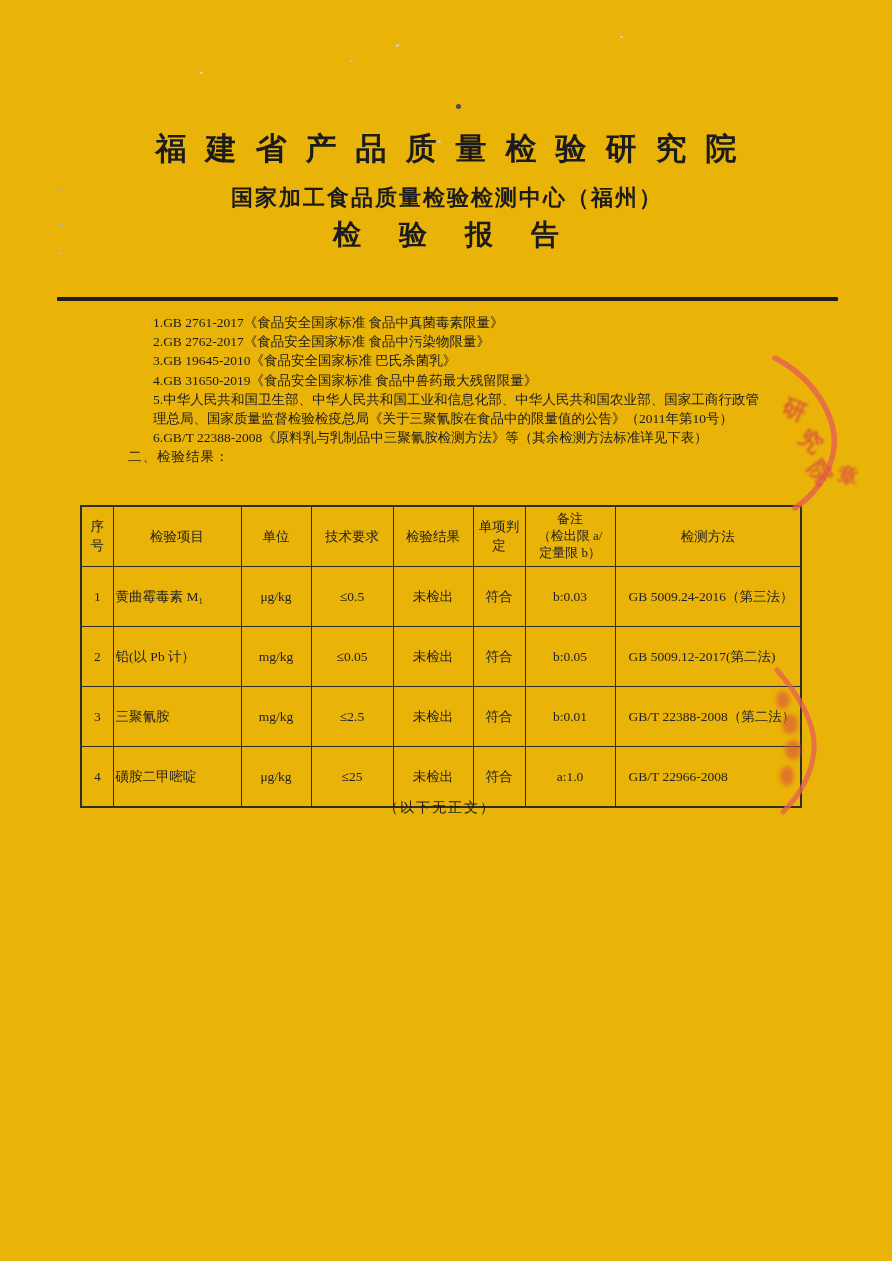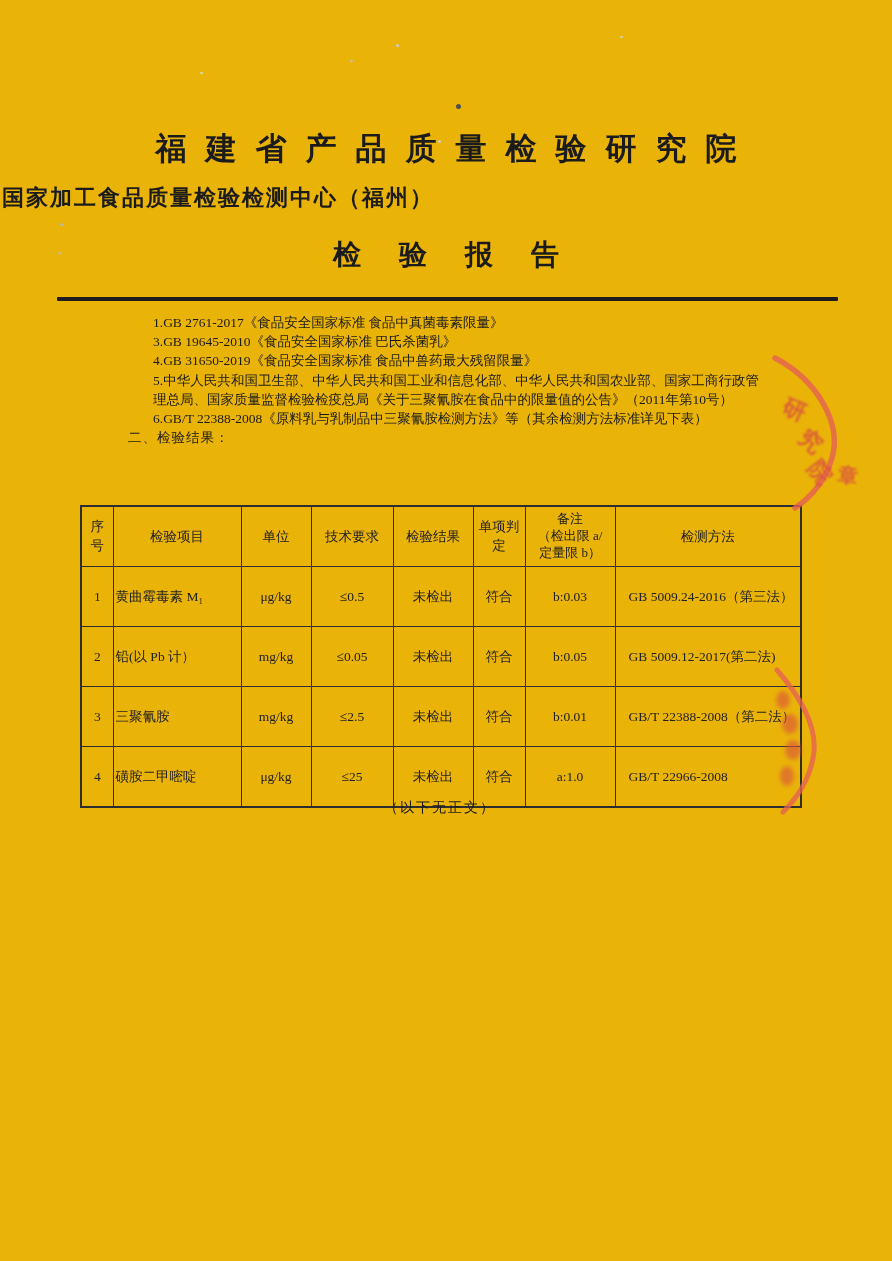--- a/index.html
+++ b/index.html
@@ -8,26 +8,26 @@
     background:#eab308; overflow:hidden;
     font-family:"Liberation Serif","DejaVu Serif",serif; color:#1b1b1b;
   }
   
   .title-institute {
     position:absolute; top:128px; left:0; right:0; text-align:center;
     font-size:31px; font-weight:bold; letter-spacing:19px; padding-left:19px;
     white-space:nowrap;
   }
   .title-center {
-    position:absolute; top:183px; left:0; right:0; text-align:left;
+    position:absolute; top:183px; left:0; right:0; text-align:center;
     font-size:22px; font-weight:bold; letter-spacing:2px; padding-left:2px;
     white-space:nowrap;
   }
   .title-report {
-    position:absolute; top:236px; left:0; right:0; text-align:center;
+    position:absolute; top:216px; left:0; right:0; text-align:center;
     font-size:28px; font-weight:bold; letter-spacing:38px; padding-left:38px;
     white-space:nowrap;
   }
   
   .meta-row {
     position:absolute; top:271px; left:58px; right:50px;
     display:flex; align-items:baseline; font-size:14.5px;
   }
   .meta-left { display:flex; gap:16px; white-space:nowrap; }
   .meta-center { flex:1; text-align:center; white-space:nowrap; letter-spacing:2px; }
@@ -89,20 +89,21 @@
 
   <div class="title-institute">福建省产品质量检验研究院</div>
   <div class="title-center">国家加工食品质量检验检测中心（福州）</div>
   <div class="title-report">检验报告</div>
 
   <div class="header-rule"></div>
 
   <div class="basis-block">
     <div class="basis-items">
       <div>1.GB 2761-2017《食品安全国家标准 食品中真菌毒素限量》</div>
+      <div>2.GB 2762-2017《食品安全国家标准 食品中污染物限量》</div>
       <div>3.GB 19645-2010《食品安全国家标准 巴氏杀菌乳》</div>
       <div>4.GB 31650-2019《食品安全国家标准 食品中兽药最大残留限量》</div>
       <div>5.中华人民共和国卫生部、中华人民共和国工业和信息化部、中华人民共和国农业部、国家工商行政管理总局、国家质量监督检验检疫总局《关于三聚氰胺在食品中的限量值的公告》（2011年第10号）</div>
       <div>6.GB/T 22388-2008《原料乳与乳制品中三聚氰胺检测方法》等（其余检测方法标准详见下表）</div>
     </div>
     <div class="results-heading">二、检验结果：</div>
   </div>
 
   <table class="results-table">
     <colgroup>

